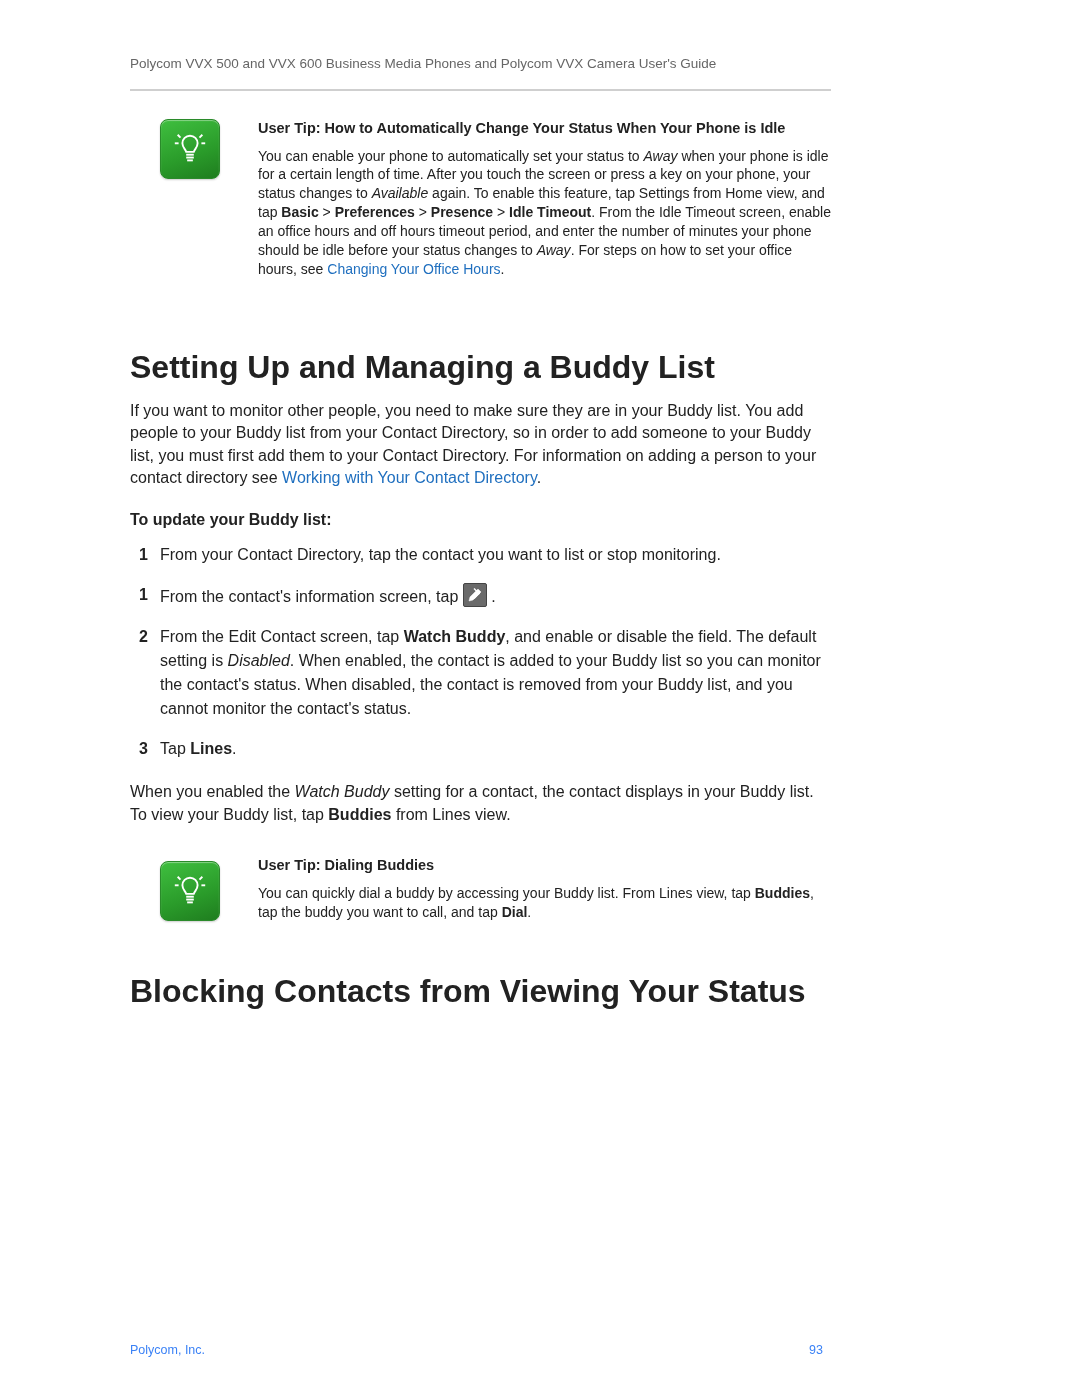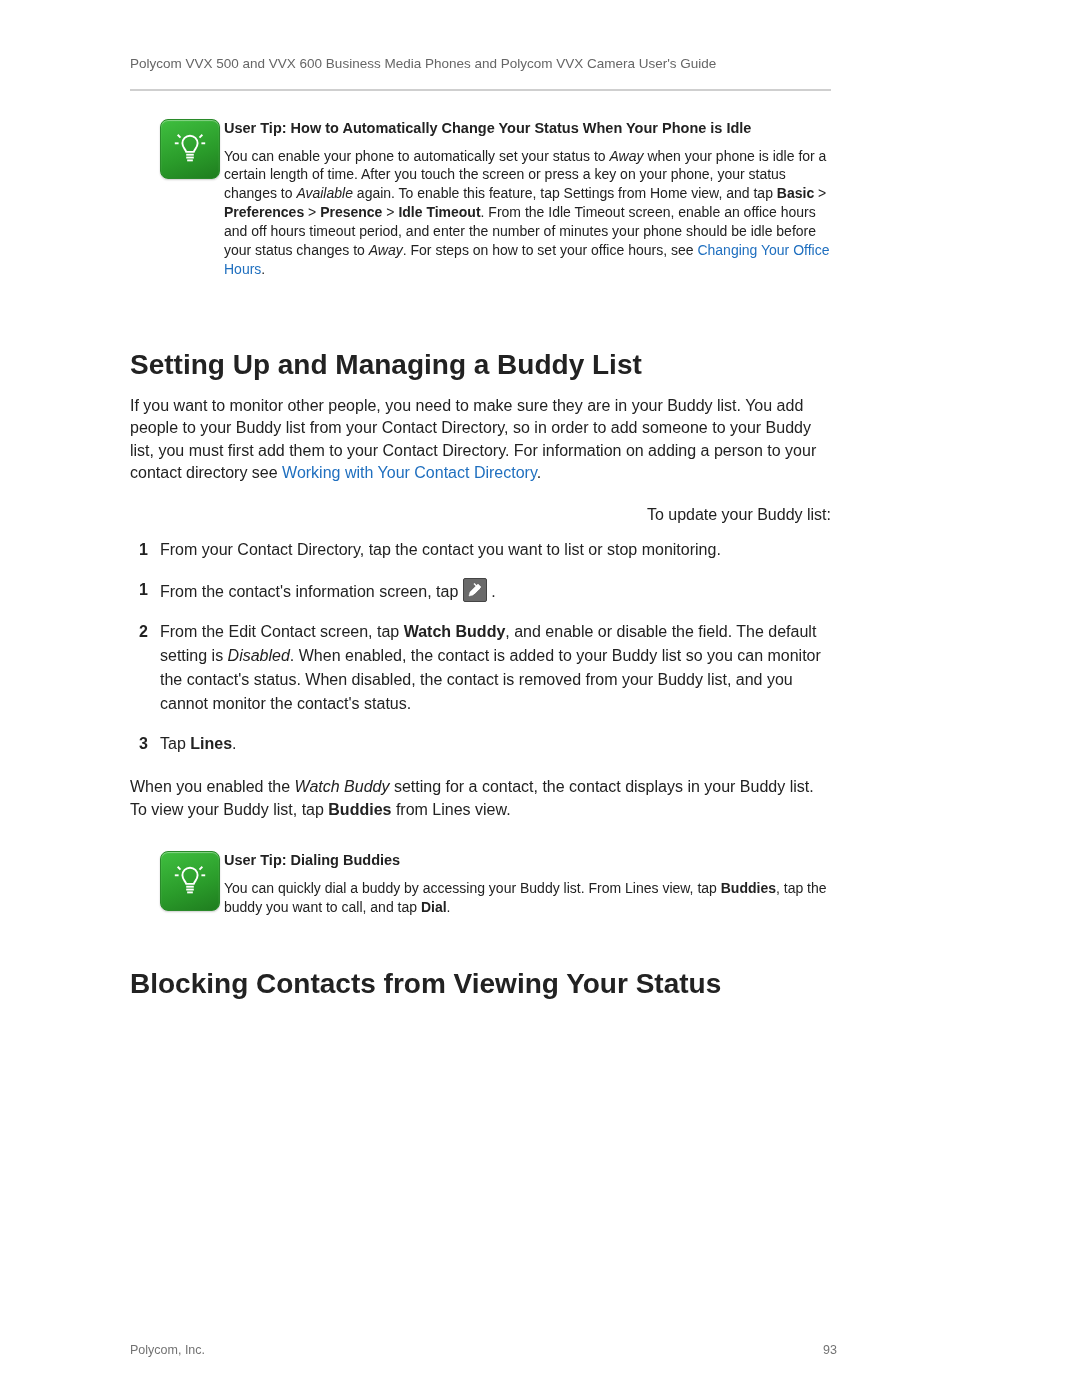--- a/index.html
+++ b/index.html
@@ -23,21 +23,21 @@
     margin-bottom: 18px;
   }
   .header-rule {
     border: none;
     border-top: 2px solid #cfcfcf;
     margin: 0 0 28px 0;
   }
   .tip-box {
     display: flex;
     align-items: flex-start;
-    gap: 4px;
+    gap: 38px;
     margin: 10px 0 8px 30px;
   }
   .tip-icon {
     width: 58px;
     height: 58px;
     flex: 0 0 58px;
     border-radius: 8px;
     background: linear-gradient(160deg, #3fbf3f 0%, #2a9b2a 60%, #1f7d1f 100%);
     border: 1px solid #2a8a2a;
     box-shadow: inset 0 1px 1px rgba(255,255,255,0.4), 0 1px 2px rgba(0,0,0,0.2);
@@ -59,39 +59,38 @@
   }
   .tip-title {
     font-weight: bold;
     font-size: 14.5px;
     margin-bottom: 8px;
     display: block;
   }
   h2.section-heading {
     font-family: Arial, Helvetica, sans-serif;
     font-weight: bold;
-    font-size: 28px;
+    font-size: 32px;
     color: #222;
     margin: 70px 0 14px 0;
   }
   p.body {
     font-size: 16px;
     line-height: 1.4;
     margin: 0 0 12px 0;
   }
   a.link {
     color: #1f6fbf;
     text-decoration: none;
   }
   .subhead {
-    font-weight: normal;
+    font-weight: bold;
     font-size: 16px;
     margin: 22px 0 14px 0;
     display: block;
-    text-align: right;
   }
   .step-list {
     margin: 0 0 20px 0;
   }
   .step {
     display: flex;
     gap: 12px;
     font-size: 16px;
     line-height: 1.5;
     margin: 0 0 16px 0;
@@ -126,25 +125,25 @@
     box-sizing: border-box;
   }
   .inline-icon svg {
     position: absolute;
     inset: 3px;
   }
   .footer {
     position: absolute;
     bottom: 40px;
     left: 130px;
-    right: 104px;
+    right: 118px;
     display: flex;
     justify-content: space-between;
     font-size: 12.5px;
-    color: #737373;
+    color: #3b82f6;
     align-items: center;
   }
   .bold { font-weight: bold; }
   .it   { font-style: italic; }
 </style>
 </head>
 <body>
 
 <div class="page">
 
@@ -211,21 +210,21 @@
         <span>Tap </span><span class="bold">Lines</span><span>.</span>
       </span>
     </div>
 
   </div>
 
   <p class="body">
     <span>When you enabled the </span><span class="it">Watch Buddy</span><span> setting for a contact, the contact displays in your Buddy list. To view your Buddy list, tap </span><span class="bold">Buddies</span><span> from Lines view.</span>
   </p>
 
-  <div class="tip-box" style="margin-top:30px;">
+  <div class="tip-box" style="margin-top:30px;align-items:flex-end;">
     <div class="tip-icon">
       <svg viewBox="0 0 40 40">
         <path d="M20 6 a8 8 0 0 1 8 8 c0 4 -3 6 -4 9 h-8 c-1 -3 -4 -5 -4 -9 a8 8 0 0 1 8 -8 z"></path>
         <line x1="16" y1="26" x2="24" y2="26"></line>
         <line x1="16" y1="29" x2="24" y2="29"></line>
         <line x1="17" y1="32" x2="23" y2="32"></line>
         <line x1="4" y1="14" x2="8" y2="14"></line>
         <line x1="32" y1="14" x2="36" y2="14"></line>
         <line x1="7" y1="5" x2="10" y2="8"></line>
         <line x1="33" y1="5" x2="30" y2="8"></line>

